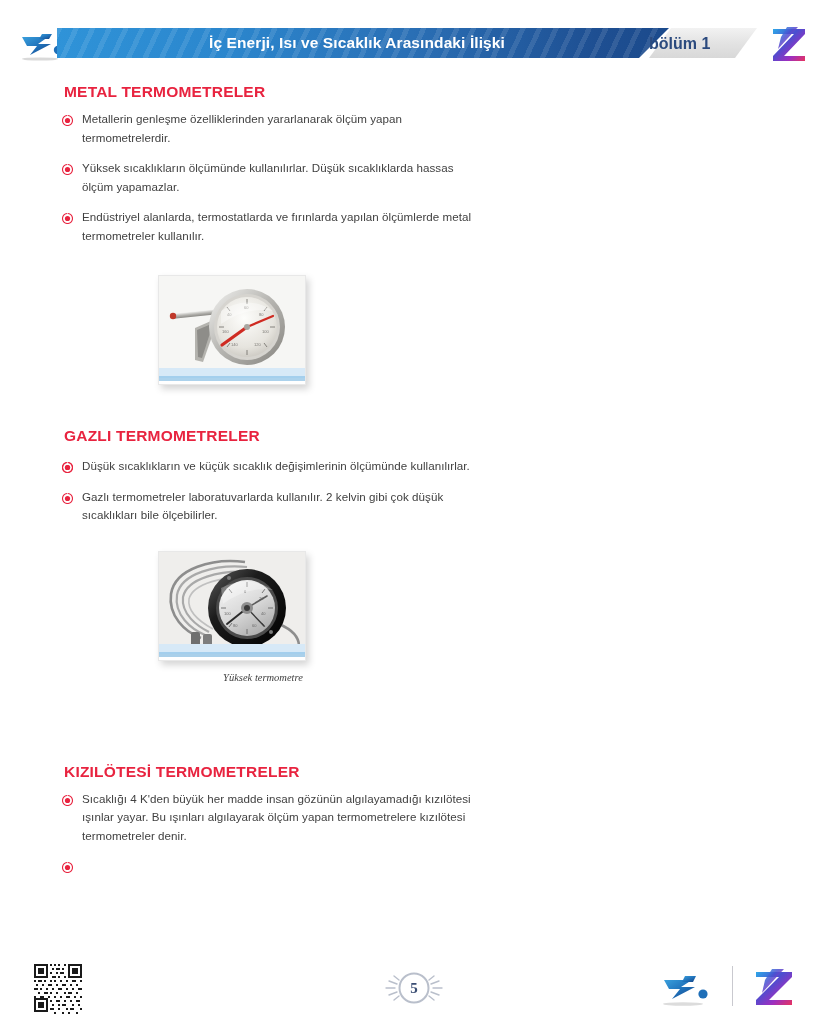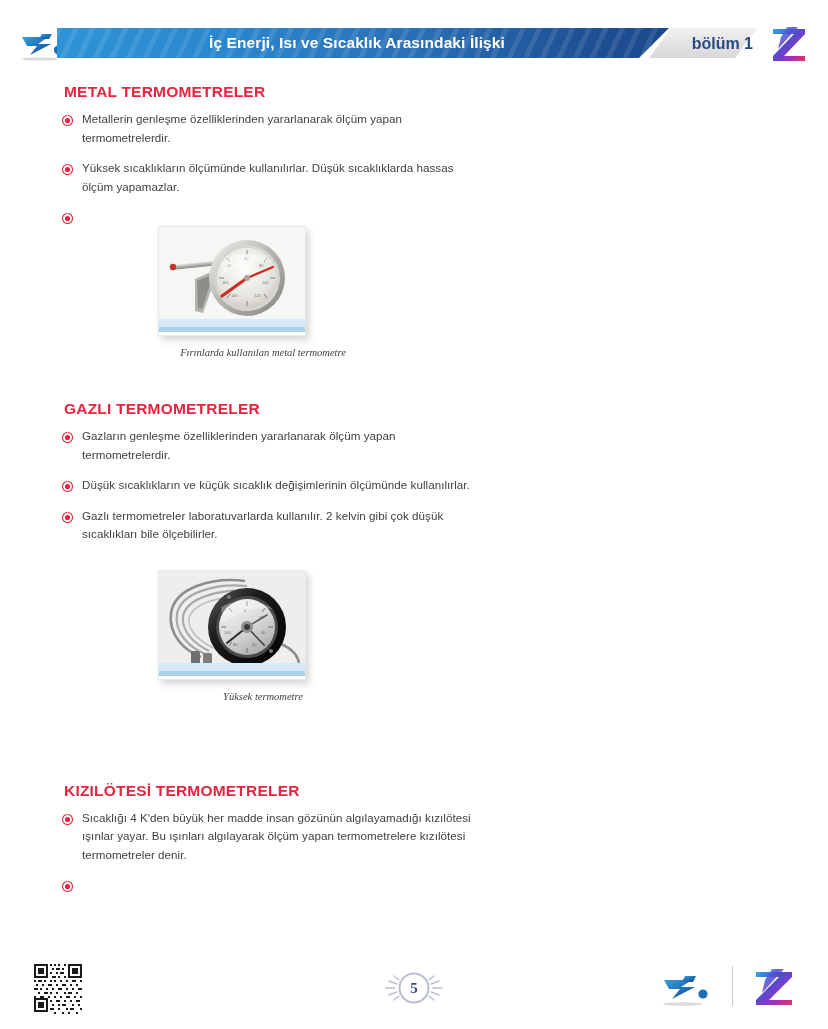--- a/index.html
+++ b/index.html
@@ -65,21 +65,21 @@
     left: 592px; top: 0;
     width: 108px; height: 30px;
     background: linear-gradient(to bottom, #f2f2f2 0%, #e3e3e3 50%, #d8d8d8 100%);
     clip-path: polygon(22px 0, 108px 0, 86px 30px, 0 30px);
   }
   .banner-chapter-label {
     position: absolute;
     left: 592px; top: 0;
     width: 104px; height: 30px;
     line-height: 31px;
-    text-align: right;
+    text-align: left;
     color: #2b4a7e;
     font-size: 16px;
     font-weight: bold;
     white-space: nowrap;
   }
   .header-zlogo {
     position: absolute;
     right: 17px; top: 1px;
     width: 44px; height: 44px;
   }
@@ -250,20 +250,21 @@
         <span class="bullet-text">Yüksek sıcaklıkların ölçümünde kullanılırlar. Düşük sıcaklıklarda hassas ölçüm yapamazlar.</span>
       </li>
       <li class="bullet-item">
         <span class="bullet-icon">
           <svg viewBox="0 0 11 11" width="11" height="11">
             <circle cx="5.5" cy="5.5" r="5" fill="none" stroke="#e8233f" stroke-width="1.1"></circle>
             <circle cx="5.5" cy="5.5" r="2.6" fill="#e8233f"></circle>
             <rect x="4.9" y="0.4" width="1.2" height="2.4" fill="#ffffff"></rect>
           </svg>
         </span>
+        <span class="bullet-text">Endüstriyel alanlarda, termostatlarda ve fırınlarda yapılan ölçümlerde metal termometreler kullanılır.</span>
       </li>
     </ul>
 
     <div class="figure" style="margin-top:30px;">
       <div class="figure-frame">
         <svg viewBox="0 0 148 110" width="148" height="110">
           <defs>
             <radialGradient id="dialbg" cx="45%" cy="35%" r="70%">
               <stop offset="0%" stop-color="#fdfdfb"></stop>
               <stop offset="70%" stop-color="#e6e4de"></stop>
@@ -316,37 +317,35 @@
           <line x1="88" y1="51" x2="114" y2="40" stroke="#cf2b22" stroke-width="2.2" stroke-linecap="round"></line>
           <circle cx="88" cy="51" r="3" fill="#a8a6a1"></circle>
 
           <path d="M62 35 Q88 18 114 35 Q88 30 62 48 Z" fill="#ffffff" opacity="0.38"></path>
 
           <rect x="0" y="92" width="148" height="10" fill="#d7e9f7"></rect>
           <rect x="0" y="100" width="148" height="6" fill="#93c6e9" opacity="0.75"></rect>
           <rect x="0" y="105" width="148" height="5" fill="#ffffff"></rect>
         </svg>
       </div>
-      <div class="figure-caption">Fırınlarda kullanılan metal termometre</div>
     </div>
   </div>
 
   <div class="section" style="padding-top:42px;">
     <h2 class="section-title">GAZLI TERMOMETRELER</h2>
 
     <ul class="bullets">
       <li class="bullet-item">
         <span class="bullet-icon">
           <svg viewBox="0 0 11 11" width="11" height="11">
             <circle cx="5.5" cy="5.5" r="5" fill="none" stroke="#e8233f" stroke-width="1.1"></circle>
             <circle cx="5.5" cy="5.5" r="2.6" fill="#e8233f"></circle>
             <rect x="4.9" y="0.4" width="1.2" height="2.4" fill="#ffffff"></rect>
           </svg>
         </span>
-        <span class="bullet-text">Gazların genleşme özelliklerinden yararlanarak ölçüm yapan termometrelerdir.</span>
       </li>
       <li class="bullet-item">
         <span class="bullet-icon">
           <svg viewBox="0 0 11 11" width="11" height="11">
             <circle cx="5.5" cy="5.5" r="5" fill="none" stroke="#e8233f" stroke-width="1.1"></circle>
             <circle cx="5.5" cy="5.5" r="2.6" fill="#e8233f"></circle>
             <rect x="4.9" y="0.4" width="1.2" height="2.4" fill="#ffffff"></rect>
           </svg>
         </span>
         <span class="bullet-text">Düşük sıcaklıkların ve küçük sıcaklık değişimlerinin ölçümünde kullanılırlar.</span>

